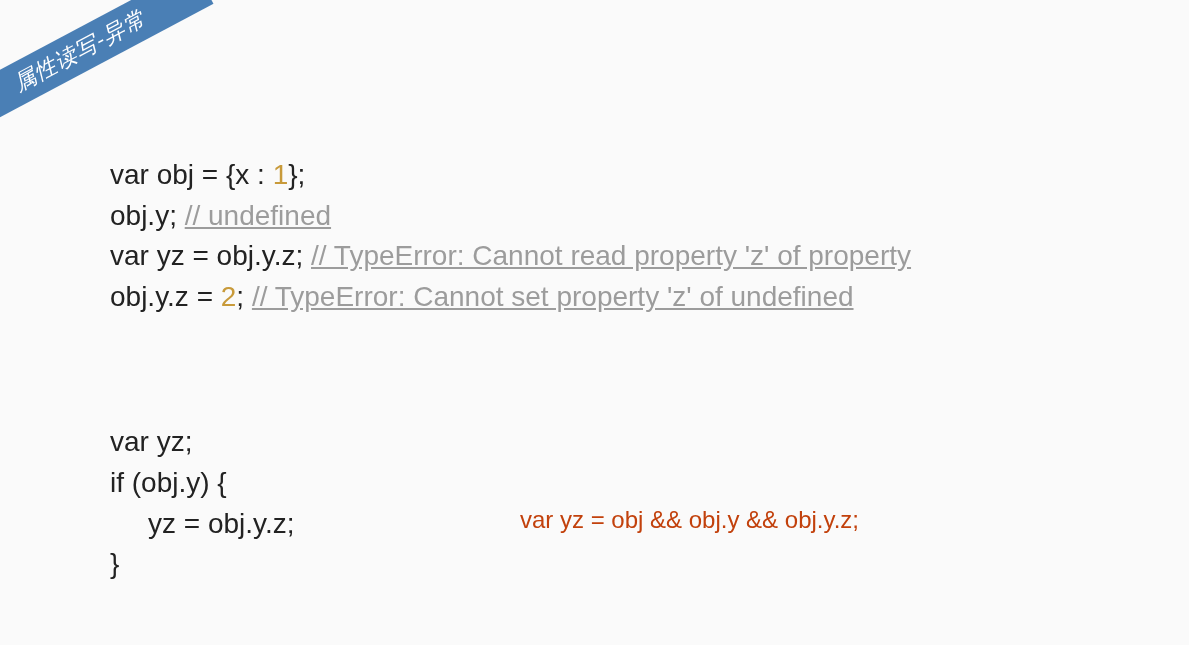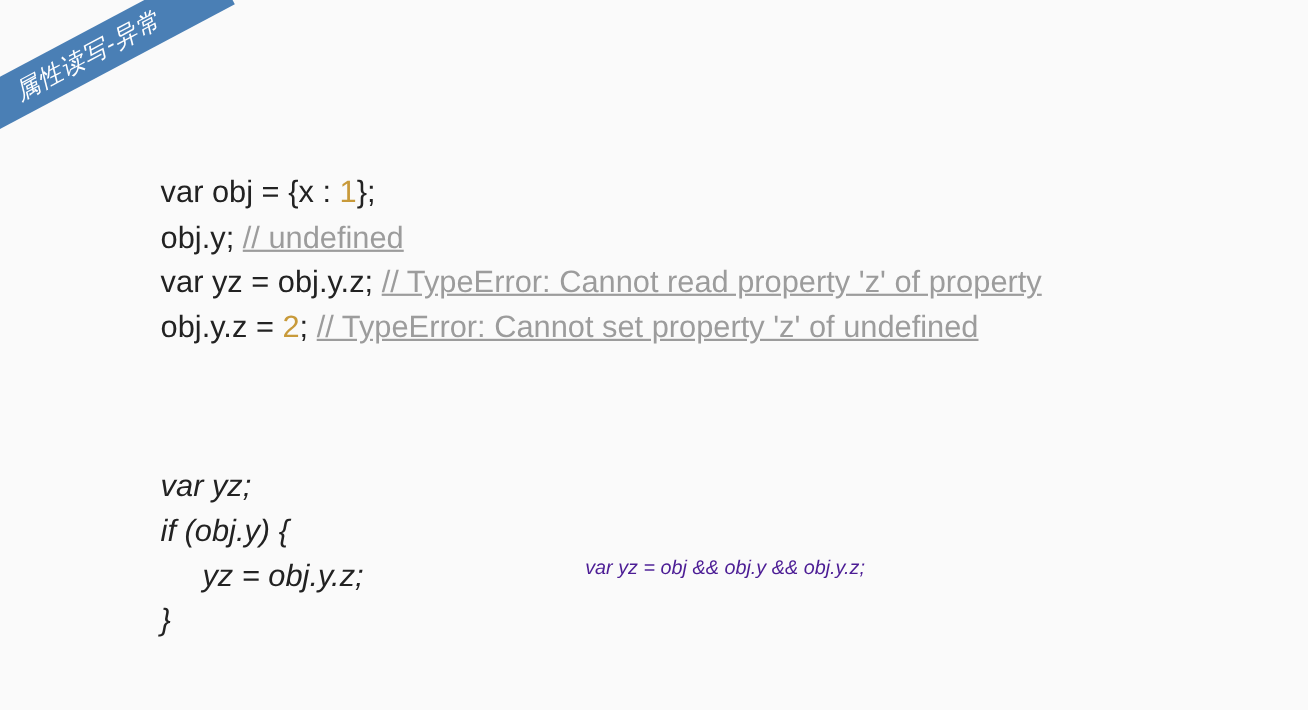--- a/index.html
+++ b/index.html
@@ -30,36 +30,34 @@
       position: absolute;
       top: 155px;
       left: 110px;
       right: 20px;
     }
     .code-line {
       font-size: 28px;
       line-height: 1.45;
       color: #222;
       white-space: nowrap;
-      margin-left: 36px;
     }
     .comment { color: #9c9c9c; text-decoration: underline; }
     .num { color: #c89a3a; }
     .block2 {
       margin-top: 105px;
       position: relative;
-      font-style: italic;
     }
     .indent { padding-left: 38px; }
     .right-snippet {
       position: absolute;
-      left: 422px;
+      left: 410px;
       top: 84px;
-      font-size: 18px;
-      color: #4c1d95;
+      font-size: 24px;
+      color: #c2410c;
     }
   </style>
 </head>
 <body>
 
 <div class="ribbon">
   <span>属性读写-异常</span>
 </div>
 
 <div class="content">

